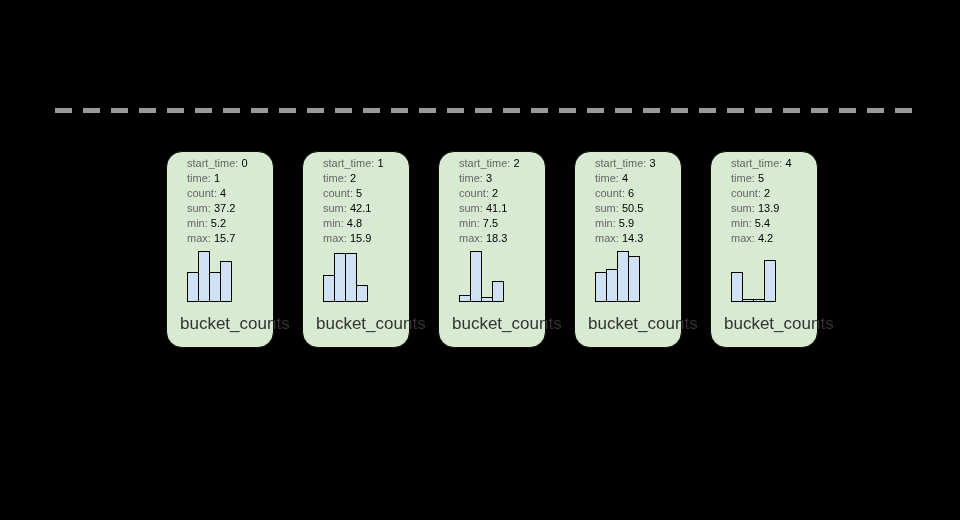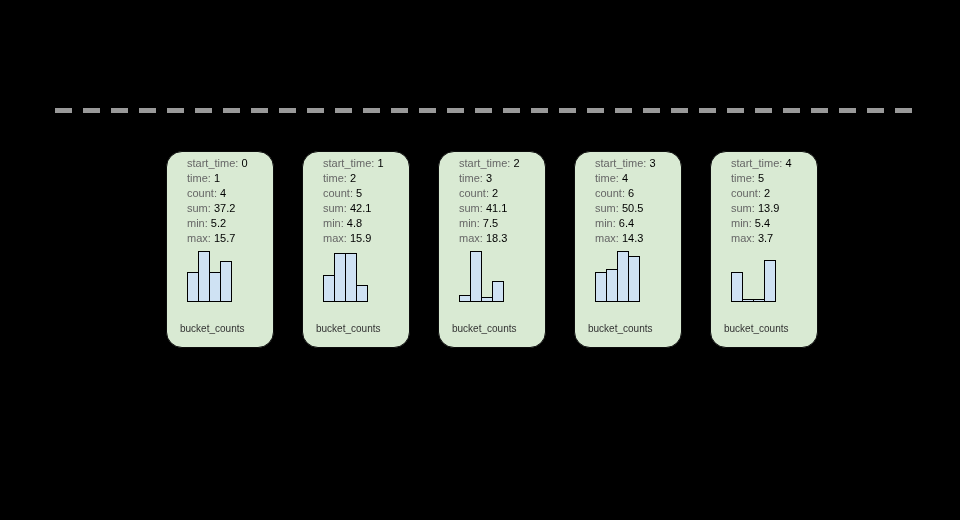--- a/index.html
+++ b/index.html
@@ -57,21 +57,21 @@
     width: 12px;
     box-sizing: border-box;
     background: #cfe2f3;
     border: 1px solid #000000;
   }
   .bar + .bar { margin-left: -1px; }
 
   .card-footer {
     position: absolute;
     left: 13px; bottom: 13px;
-    font-size: 10px;
+    font-size: 17px;
     color: #333333;
   }
 </style>
 </head>
 <body>
 
 <div class="dashed-line"></div>
 
 <div class="cards-row">
   <div class="card">
@@ -127,40 +127,40 @@
       </div>
     <div class="card-footer">bucket_counts</div>
   </div>
 
   <div class="card">
     <div class="stats">
         <div class="stat-line"><span class="stat-label">start_time:</span> <span class="stat-value">3</span></div>
         <div class="stat-line"><span class="stat-label">time:</span> <span class="stat-value">4</span></div>
         <div class="stat-line"><span class="stat-label">count:</span> <span class="stat-value">6</span></div>
         <div class="stat-line"><span class="stat-label">sum:</span> <span class="stat-value">50.5</span></div>
-        <div class="stat-line"><span class="stat-label">min:</span> <span class="stat-value">6.4</span></div>
+        <div class="stat-line"><span class="stat-label">min:</span> <span class="stat-value">5.9</span></div>
         <div class="stat-line"><span class="stat-label">max:</span> <span class="stat-value">14.3</span></div>
       </div>
     <div class="chart">
         <div class="bar" style="height: 30px;"></div>
         <div class="bar" style="height: 33px;"></div>
         <div class="bar" style="height: 51px;"></div>
         <div class="bar" style="height: 46px;"></div>
       </div>
     <div class="card-footer">bucket_counts</div>
   </div>
 
   <div class="card">
     <div class="stats">
         <div class="stat-line"><span class="stat-label">start_time:</span> <span class="stat-value">4</span></div>
         <div class="stat-line"><span class="stat-label">time:</span> <span class="stat-value">5</span></div>
         <div class="stat-line"><span class="stat-label">count:</span> <span class="stat-value">2</span></div>
         <div class="stat-line"><span class="stat-label">sum:</span> <span class="stat-value">13.9</span></div>
         <div class="stat-line"><span class="stat-label">min:</span> <span class="stat-value">5.4</span></div>
-        <div class="stat-line"><span class="stat-label">max:</span> <span class="stat-value">3.7</span></div>
+        <div class="stat-line"><span class="stat-label">max:</span> <span class="stat-value">4.2</span></div>
       </div>
     <div class="chart">
         <div class="bar" style="height: 30px;"></div>
         <div class="bar" style="height: 3px;"></div>
         <div class="bar" style="height: 3px;"></div>
         <div class="bar" style="height: 42px;"></div>
       </div>
     <div class="card-footer">bucket_counts</div>
   </div>
 </div>

